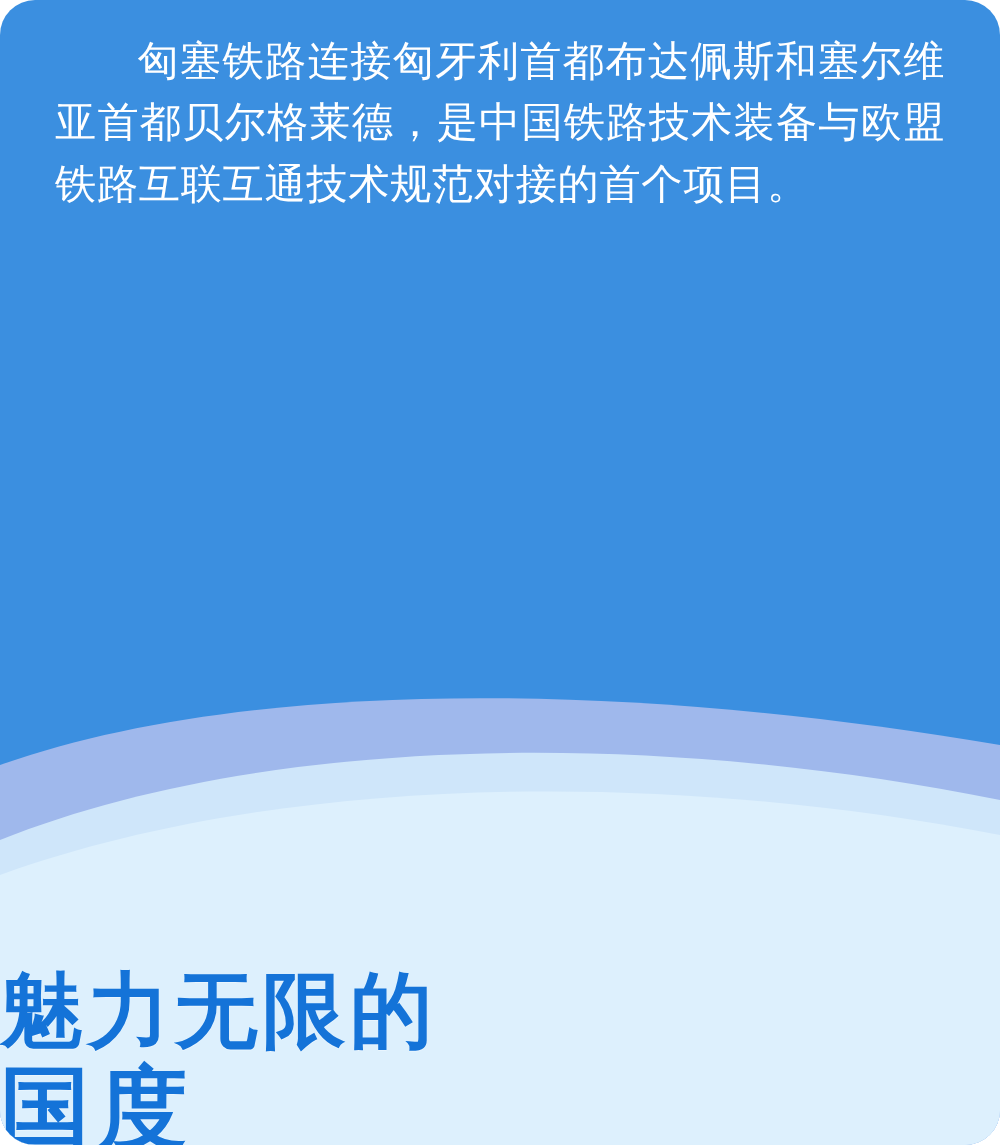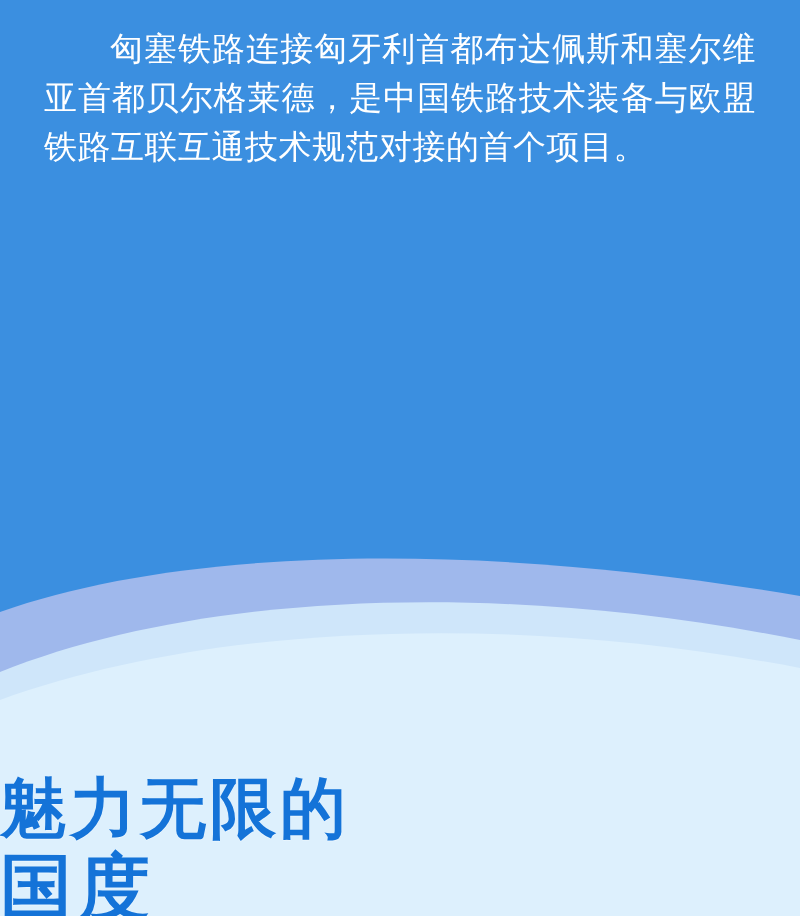--- a/index.html
+++ b/index.html
@@ -11,20 +11,21 @@
     height: 916px;
     font-family: "Liberation Sans", sans-serif;
     overflow: hidden;
   }
   .poster {
     position: relative;
     width: 800px;
     height: 916px;
     background: #3b8fe0;
     overflow: hidden;
+    border-radius: 28px;
   }
   .curve-svg {
     display: block;
     width: 800px;
     height: 916px;
     position: absolute;
     top: 0;
     left: 0;
   }
   .body-text {

